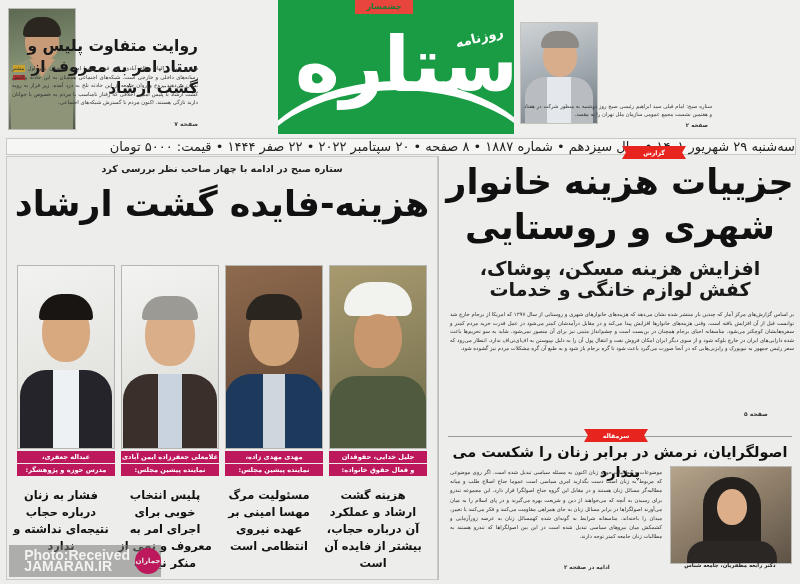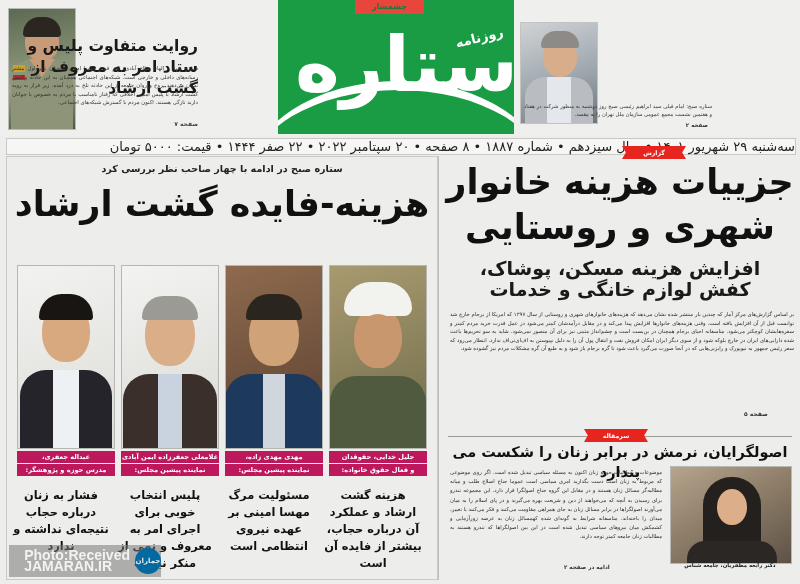--- a/index.html
+++ b/index.html
@@ -29,21 +29,21 @@
   .masthead .logo-sub{
     position:absolute;right:10px;top:30px;
     color:#ffffff;font-size:13px;font-weight:bold;
     transform:rotate(-14deg);
   }
   .masthead .swoosh{
     position:absolute;left:-30px;bottom:-46px;width:300px;height:90px;
     border-top:9px solid #ffffff;border-radius:50%/100% 100% 0 0;
   }
   .mast-flag{
-    position:absolute;left:355px;top:0px;width:69px;height:14px;
+    position:absolute;left:355px;top:0px;width:58px;height:14px;
     background:#e8453c;
   }
   .mast-flag span{
     display:block;color:#1a7a36;font-size:8px;font-weight:bold;
     text-align:center;line-height:14px;
   }
 
   
   .story-police{position:absolute;left:8px;top:8px;width:262px;height:122px;}
   .sp-photo{
@@ -178,21 +178,21 @@
   }
   .quote{
     flex:1;text-align:center;font-size:11.4px;font-weight:bold;line-height:17px;color:#111;
   }
   .watermark{
     position:absolute;left:2px;bottom:2px;width:152px;height:32px;
     background:rgba(120,120,118,.55);display:flex;align-items:center;gap:5px;
     padding-left:4px;box-sizing:border-box;
   }
   .wm-circle{
-    width:26px;height:26px;border-radius:50%;background:#0369a1;
+    width:26px;height:26px;border-radius:50%;background:#be185d;
     display:flex;align-items:center;justify-content:center;
     color:#e8e8e6;font-size:7px;font-weight:bold;flex:none;
   }
   .wm-text{color:#f2f2f0;font-size:14px;line-height:11px;font-weight:bold;
     font-family:"Liberation Sans",sans-serif;direction:ltr;text-align:left;}
 
   
   .rightcol{position:absolute;left:444px;top:-10px;width:352px;height:438px;}
 
   .tag{

